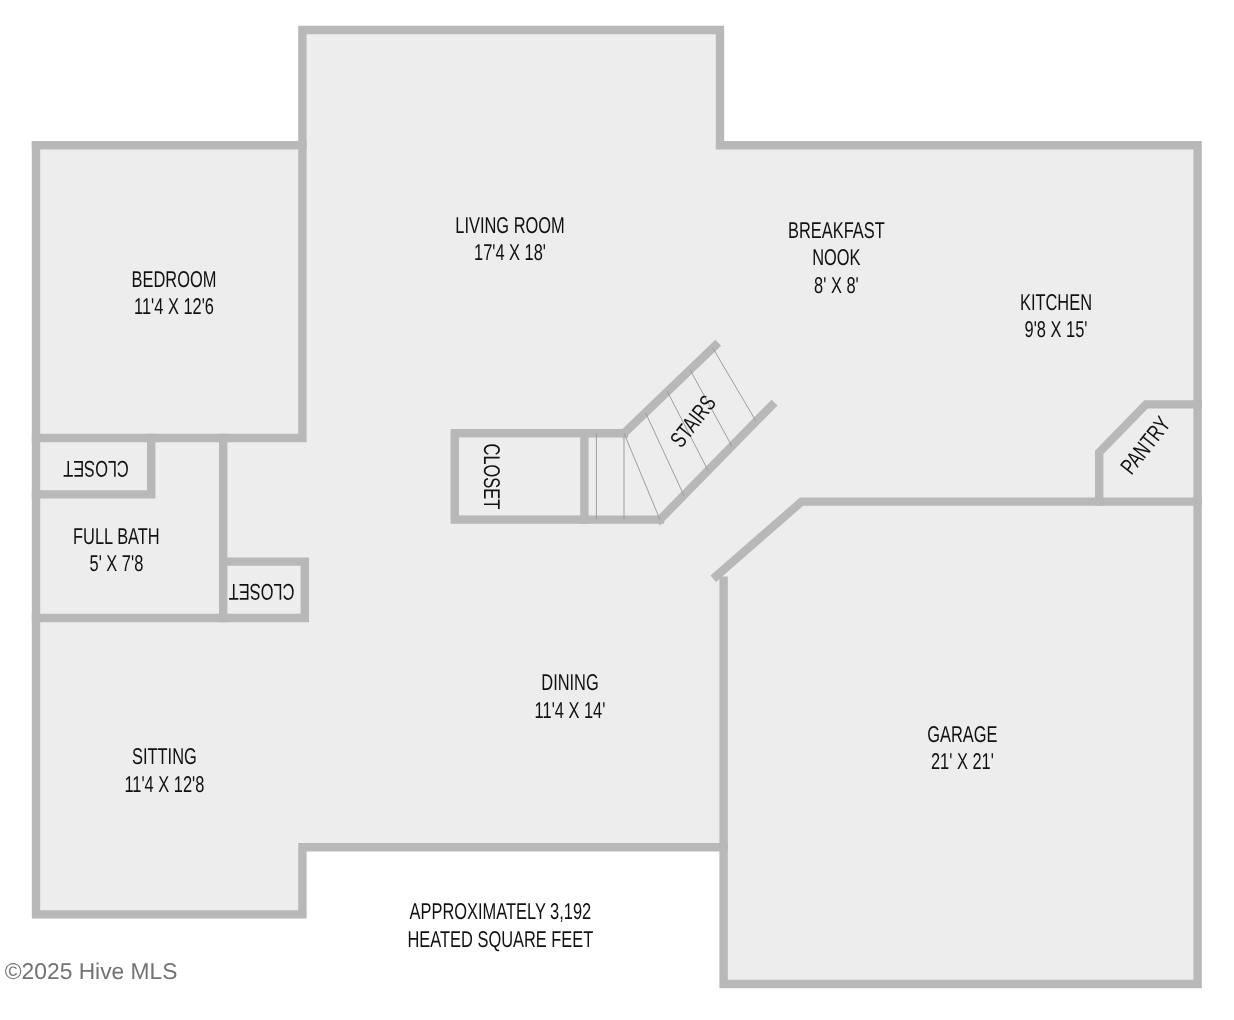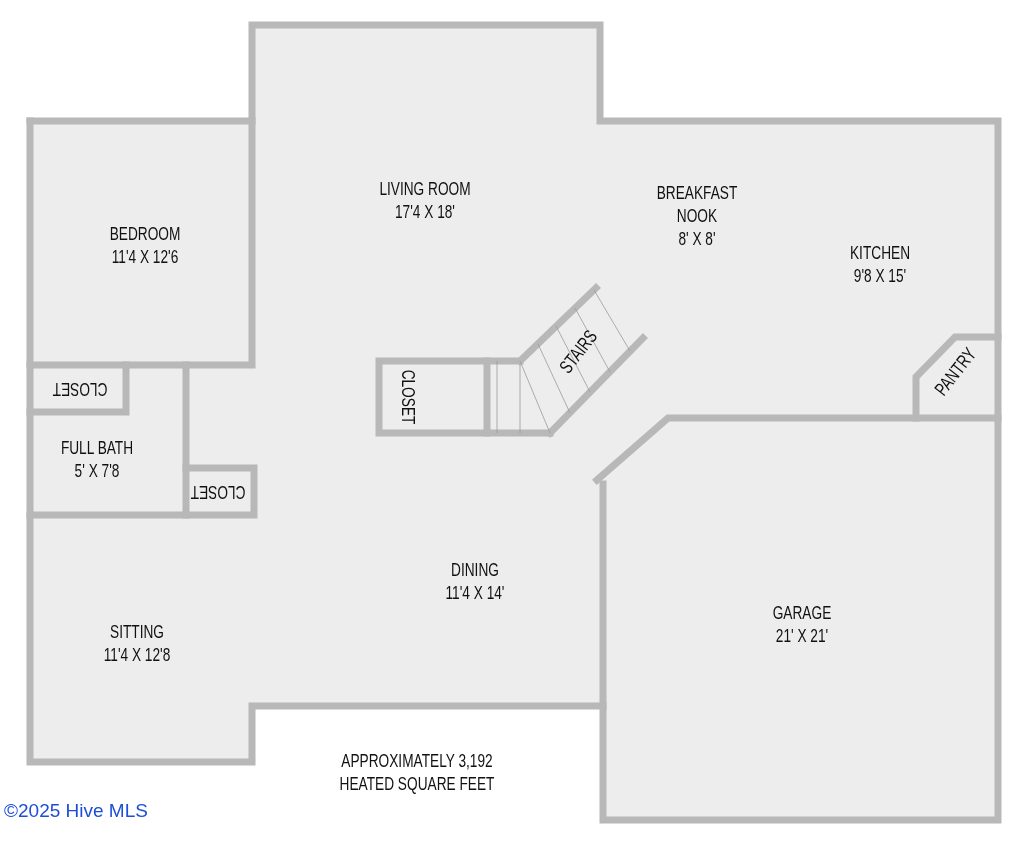--- a/index.html
+++ b/index.html
@@ -7,21 +7,21 @@
   #plan { position: absolute; left: 0; top: 0; width: 1028px; height: 850px; }
   .floor { fill: #ededed; }
   .wall { stroke: #b8b8b8; stroke-width: 7; fill: none; stroke-linejoin: miter; stroke-linecap: square; }
   .stair-line { stroke: #9a9a9a; stroke-width: 0.8; fill: none; }
   .lbl { position: absolute; font-family: "Liberation Sans", sans-serif; color: #111; text-align: center;
          line-height: 23px; font-size: 19px; transform: scaleX(0.72); transform-origin: center; white-space: nowrap; }
   .lbl span { display: block; }
   .closet-lbl { position: absolute; font-family: "Liberation Sans", sans-serif; color: #111; font-size: 19px;
                 white-space: nowrap; line-height: 20px; }
   .copyright { position: absolute; left: 4px; top: 800px; font-family: "Liberation Sans", sans-serif;
-               font-size: 19px; color: #1d4ed8; letter-spacing: 0px; }
+               font-size: 19px; color: #737373; letter-spacing: 0px; }
 </style>
 </head>
 <body>
 
 <svg id="plan" viewBox="0 0 1028 850" xmlns="http://www.w3.org/2000/svg">
 
   <polygon class="floor" points="30,121 252,121 252,25 600,25 600,121 998,121 998,418 668,418 600,484 600,706 252,706 252,762 30,762"></polygon>
 
   <polygon class="floor" points="600,484 668,418 998,418 998,820 603,820"></polygon>
 

